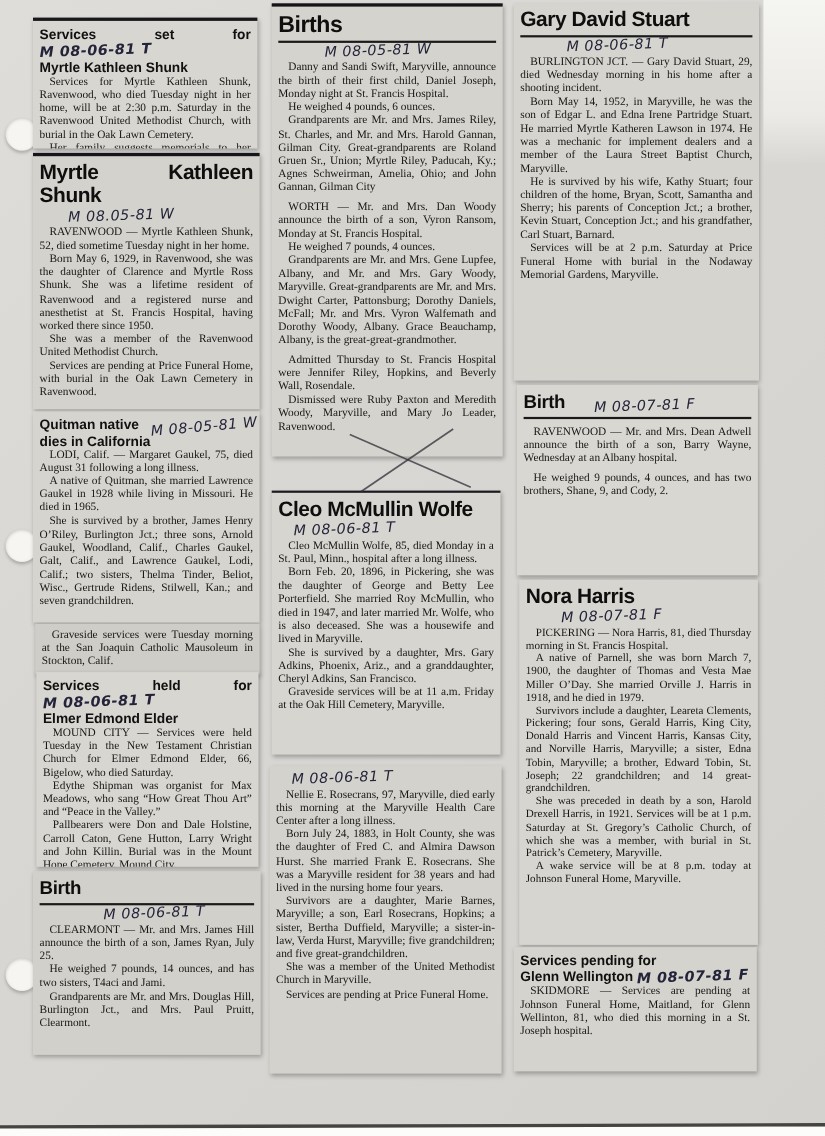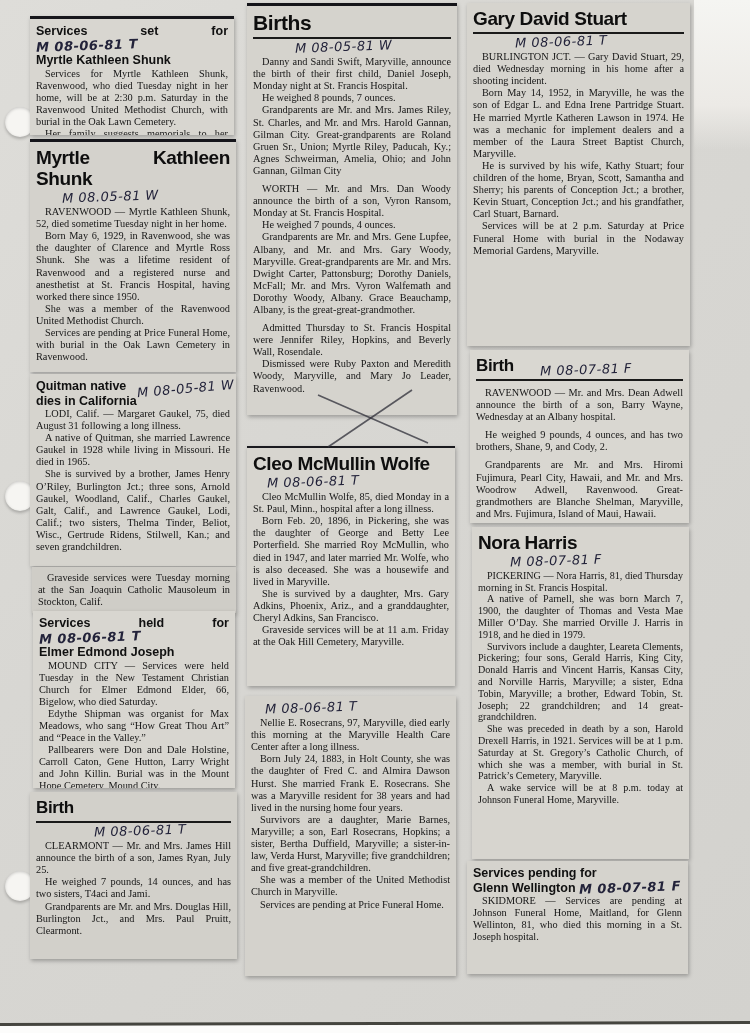--- a/index.html
+++ b/index.html
@@ -107,21 +107,21 @@
 
   <article class="clip" style="left:32px;top:567px;width:204px;height:46px;background:#cfcdc7;">
     <p>Graveside services were Tuesday morning at the San Joaquin Catholic Mausoleum in Stockton, Calif.</p>
   </article>
 
   <article class="clip" style="left:33px;top:611px;width:202px;height:177px;background:#d8d6d0;">
     <div class="hs">
       <span>Services held for</span>
       <span class="hand">M 08-06-81 T</span>
     </div>
-    <div class="hs">Elmer Edmond Joseph</div>
+    <div class="hs">Elmer Edmond Elder</div>
     <p>MOUND CITY — Services were held Tuesday in the New Testament Christian Church for Elmer Edmond Elder, 66, Bigelow, who died Saturday.</p>
     <p>Edythe Shipman was organist for Max Meadows, who sang “How Great Thou Art” and “Peace in the Valley.”</p>
     <p>Pallbearers were Don and Dale Holstine, Carroll Caton, Gene Hutton, Larry Wright and John Killin. Burial was in the Mount Hope Cemetery, Mound City.</p>
   </article>
 
   <article class="clip" style="left:30px;top:792px;width:207px;height:167px;background:#d2d0ca;">
     <h2 class="hl rule-under" style="font-size:17px;">Birth</h2>
     <div class="annline" style="padding-left:58px;">
       <span class="hand">M 08-06-81 T</span>
     </div>
@@ -129,21 +129,21 @@
     <p>He weighed 7 pounds, 14 ounces, and has two sisters, T4aci and Jami.</p>
     <p>Grandparents are Mr. and Mrs. Douglas Hill, Burlington Jct., and Mrs. Paul Pruitt, Clearmont.</p>
   </article>
 
   <article class="clip" style="left:247px;top:3px;width:210px;height:412px;background:#d5d3cd;border-top:3px solid #141419;">
     <h2 class="hl xl rule-under">Births</h2>
     <div class="annline" style="padding-left:42px;">
       <span class="hand">M 08-05-81 W</span>
     </div>
     <p>Danny and Sandi Swift, Maryville, announce the birth of their first child, Daniel Joseph, Monday night at St. Francis Hospital.</p>
-    <p>He weighed 8 pounds, 7 ounces.</p>
+    <p>He weighed 4 pounds, 6 ounces.</p>
     <p>Grandparents are Mr. and Mrs. James Riley, St. Charles, and Mr. and Mrs. Harold Gannan, Gilman City. Great-grandparents are Roland Gruen Sr., Union; Myrtle Riley, Paducah, Ky.; Agnes Schweirman, Amelia, Ohio; and John Gannan, Gilman City</p>
     <p class="sp">WORTH — Mr. and Mrs. Dan Woody announce the birth of a son, Vyron Ransom, Monday at St. Francis Hospital.</p>
     <p>He weighed 7 pounds, 4 ounces.</p>
     <p>Grandparents are Mr. and Mrs. Gene Lupfee, Albany, and Mr. and Mrs. Gary Woody, Maryville. Great-grandparents are Mr. and Mrs. Dwight Carter, Pattonsburg; Dorothy Daniels, McFall; Mr. and Mrs. Vyron Walfemath and Dorothy Woody, Albany. Grace Beauchamp, Albany, is the great-great-grandmother.</p>
     <p class="sp">Admitted Thursday to St. Francis Hospital were Jennifer Riley, Hopkins, and Beverly Wall, Rosendale.</p>
     <p>Dismissed were Ruby Paxton and Meredith Woody, Maryville, and Mary Jo Leader, Ravenwood.</p>
   </article>
 
   <article class="clip" style="left:247px;top:446px;width:208px;height:240px;background:#d7d5cf;border-top:2px solid #1a1a1f;">
     <h2 class="hl">Cleo McMullin Wolfe</h2>
@@ -178,21 +178,20 @@
     <p>Services will be at 2 p.m. Saturday at Price Funeral Home with burial in the Nodaway Memorial Gardens, Maryville.</p>
   </article>
 
   <article class="clip" style="left:470px;top:350px;width:219px;height:173px;background:#d9d7d1;">
     <div class="headrow rule-under">
       <h2 class="hl" style="font-size:17px;margin:0;">Birth</h2>
       <span class="hand">M 08-07-81 F</span>
     </div>
     <p class="sp">RAVENWOOD — Mr. and Mrs. Dean Adwell announce the birth of a son, Barry Wayne, Wednesday at an Albany hospital.</p>
     <p class="sp">He weighed 9 pounds, 4 ounces, and has two brothers, Shane, 9, and Cody, 2.</p>
-    <p class="sp">Grandparents are Mr. and Mrs. Hiromi Fujimura, Pearl City, Hawaii, and Mr. and Mrs. Woodrow Adwell, Ravenwood. Great-grandmothers are Blanche Shelman, Maryville, and Mrs. Fujimura, Island of Maui, Hawaii.</p>
   </article>
 
   <article class="clip" style="left:472px;top:527px;width:217px;height:332px;background:#d7d5cf;font-size:10.1px;line-height:11.8px;">
     <h2 class="hl">Nora Harris</h2>
     <div class="annline" style="padding-left:32px;">
       <span class="hand">M 08-07-81 F</span>
     </div>
     <p>PICKERING — Nora Harris, 81, died Thursday morning in St. Francis Hospital.</p>
     <p>A native of Parnell, she was born March 7, 1900, the daughter of Thomas and Vesta Mae Miller O’Day. She married Orville J. Harris in 1918, and he died in 1979.</p>
     <p>Survivors include a daughter, Leareta Clements, Pickering; four sons, Gerald Harris, King City, Donald Harris and Vincent Harris, Kansas City, and Norville Harris, Maryville; a sister, Edna Tobin, Maryville; a brother, Edward Tobin, St. Joseph; 22 grandchildren; and 14 great-grandchildren.</p>

